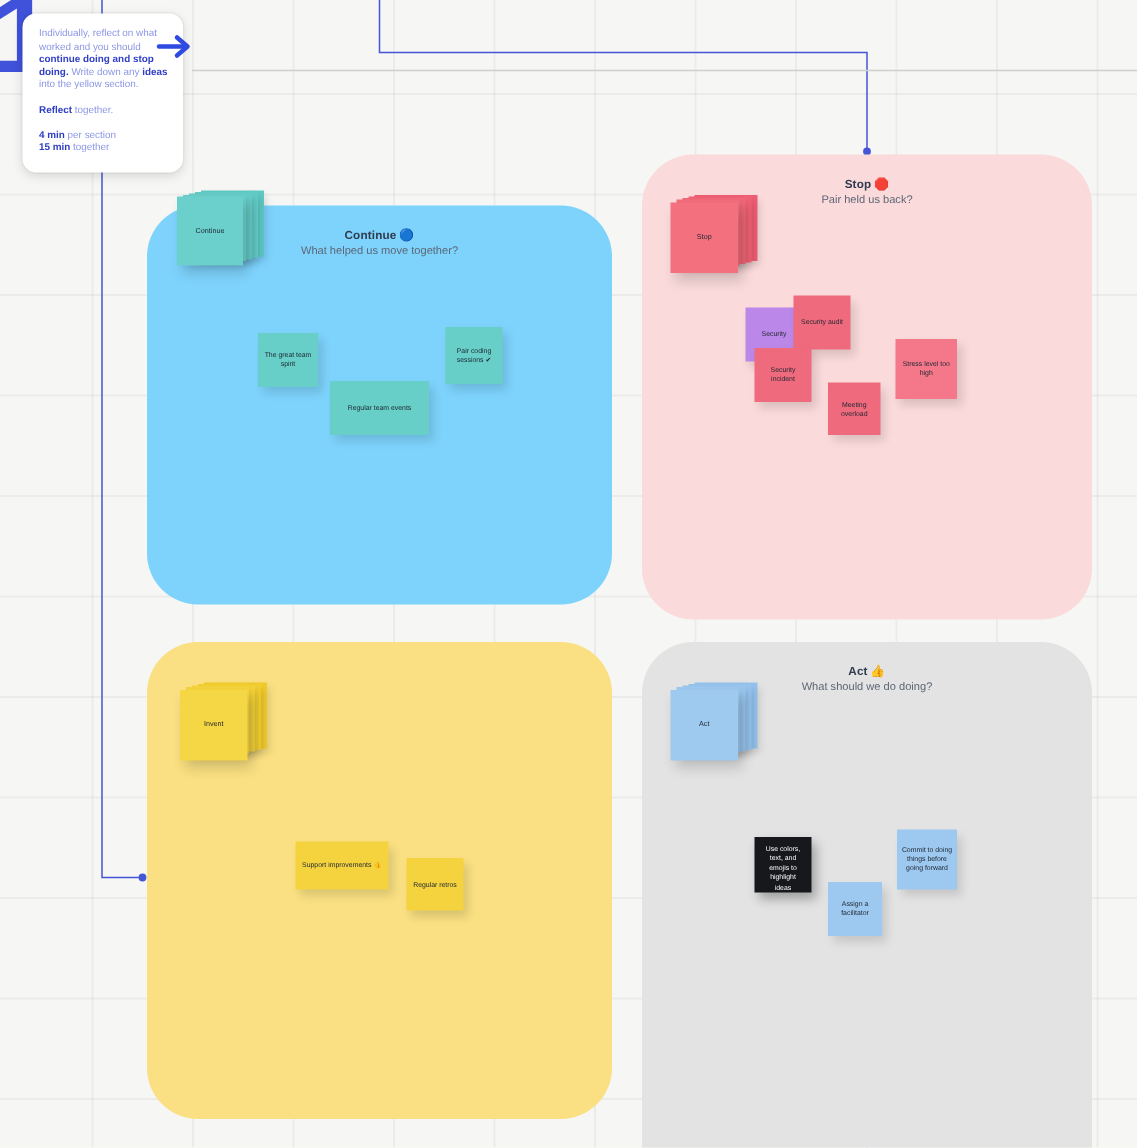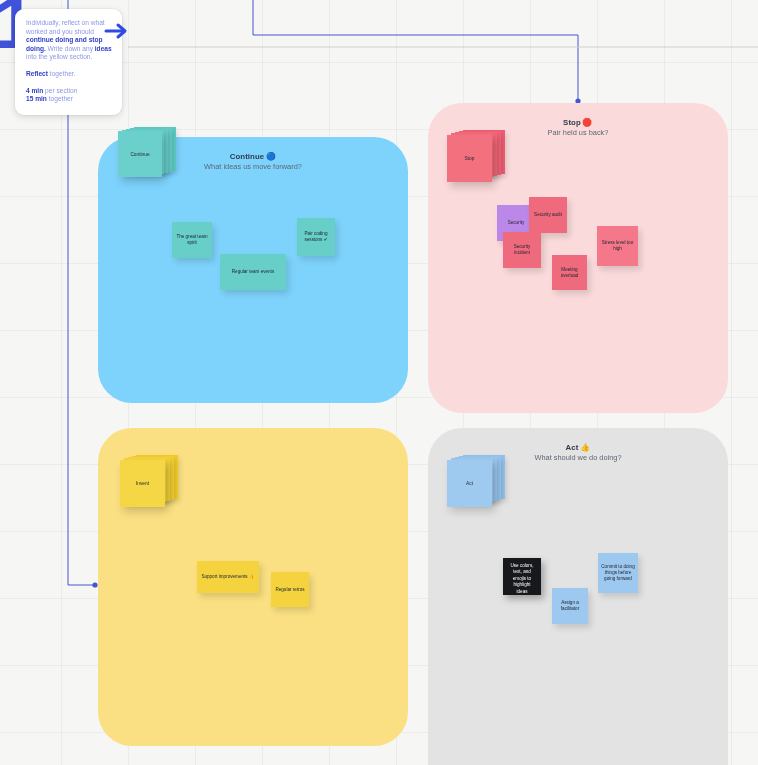--- a/index.html
+++ b/index.html
@@ -149,21 +149,21 @@
   </p>
   <p>
     <b>15 min</b><span class="muted"> together</span>
   </p>
 </div>
 
 <div class="quadrant q-continue">
   <div class="q-title">
     <span>Continue</span><span class="emoji">🔵</span>
   </div>
-  <div class="q-sub">What ideas us move forward?</div>
+  <div class="q-sub">What helped us move together?</div>
 </div>
 
 <div class="deck" style="left:118px; top:127px; width:64px; height:60px;">
   <div class="sheet" style="width:42px;height:44px;background:#5fc9c4;transform:translate(16px,0);"></div>
   <div class="sheet" style="width:42px;height:44px;background:#63cbc6;transform:translate(12px,1px);"></div>
   <div class="sheet" style="width:42px;height:44px;background:#66ccc7;transform:translate(8px,2px);"></div>
   <div class="sheet" style="width:42px;height:44px;background:#69cec9;transform:translate(4px,3px);"></div>
   <div class="front" style="left:0;top:4px;width:44px;height:46px;background:#6bd0cb;">
     <span>Continue</span>
   </div>

